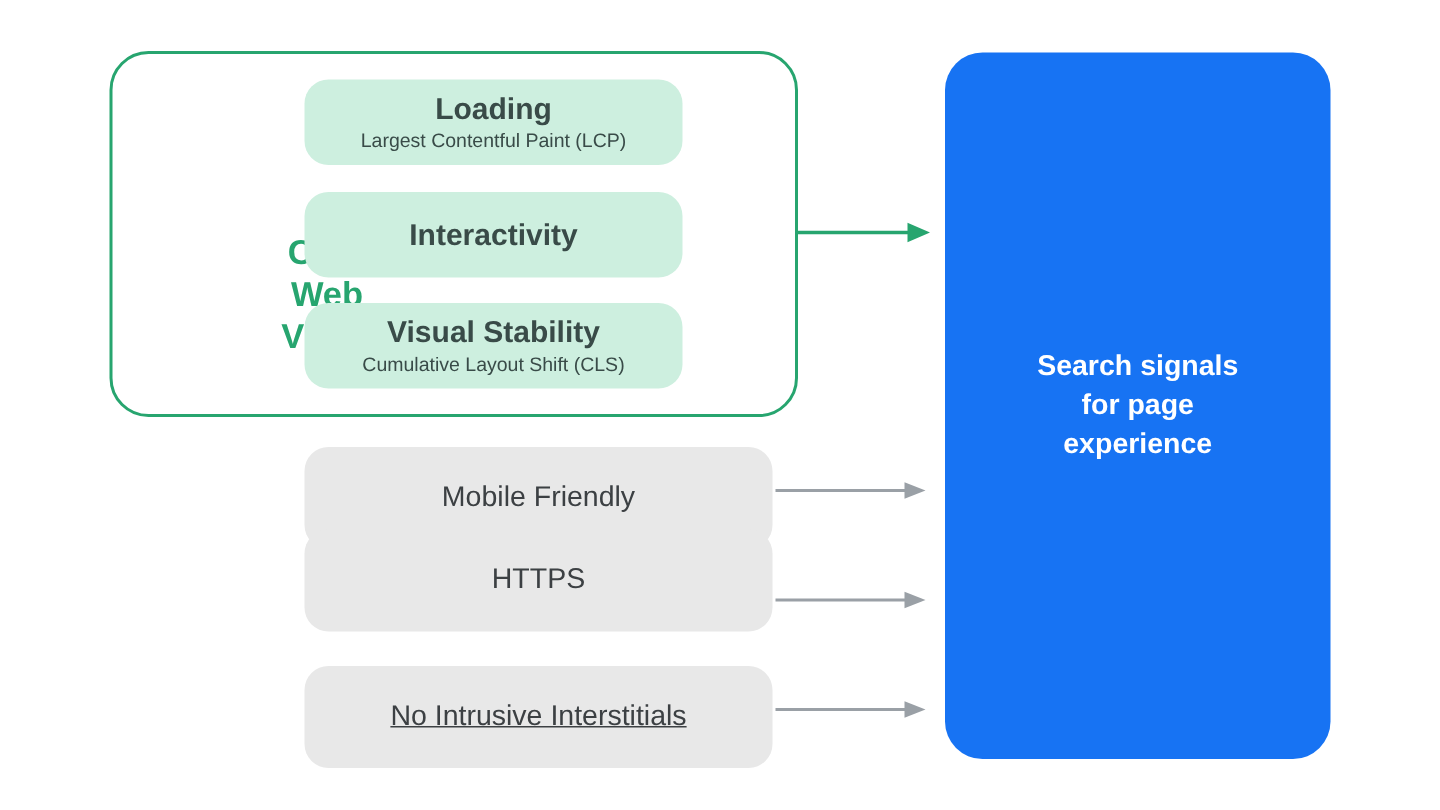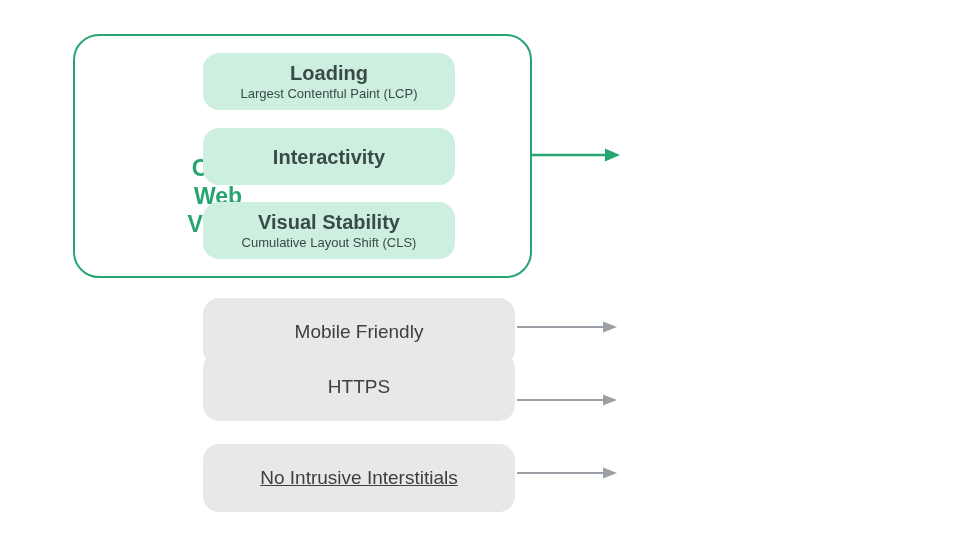--- a/index.html
+++ b/index.html
@@ -81,20 +81,25 @@
 
   <div class="pill pill-3">
     <div class="pill-title">Visual Stability</div>
     <div class="pill-sub">Cumulative Layout Shift (CLS)</div>
   </div>
 
   <div class="signal-box signal-1">Mobile Friendly</div>
   <div class="signal-box signal-2">HTTPS</div>
   <div class="signal-box signal-3">No Intrusive Interstitials</div>
 
+  <div class="result-box">
+    <div class="result-label">Search signals
+for page
+experience</div>
+  </div>
 
   <svg class="arrows" viewBox="0 0 960 540">
     <g>
       <line class="arrow-line-green" x1="532" y1="155" x2="607" y2="155"></line>
       <polygon class="arrow-head-green" points="605,148.5 620,155 605,161.5"></polygon>
     </g>
     <g>
       <line class="arrow-line-gray" x1="517" y1="327" x2="605" y2="327"></line>
       <polygon class="arrow-head-gray" points="603,321.5 617,327 603,332.5"></polygon>
     </g>

